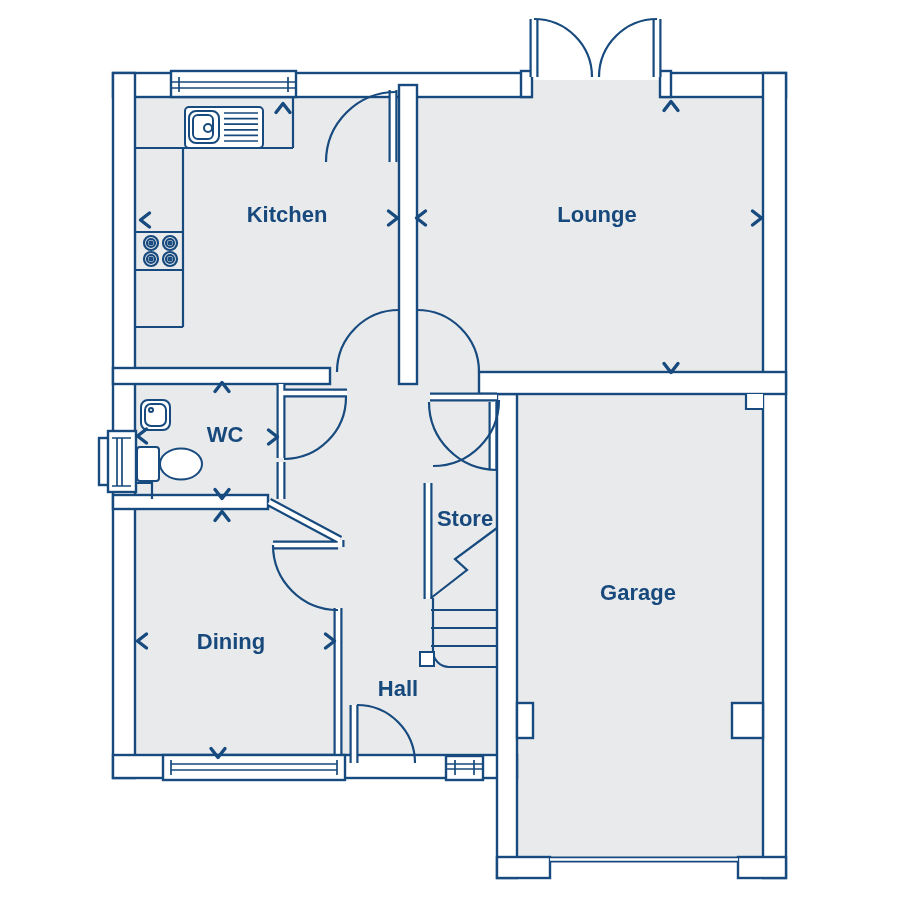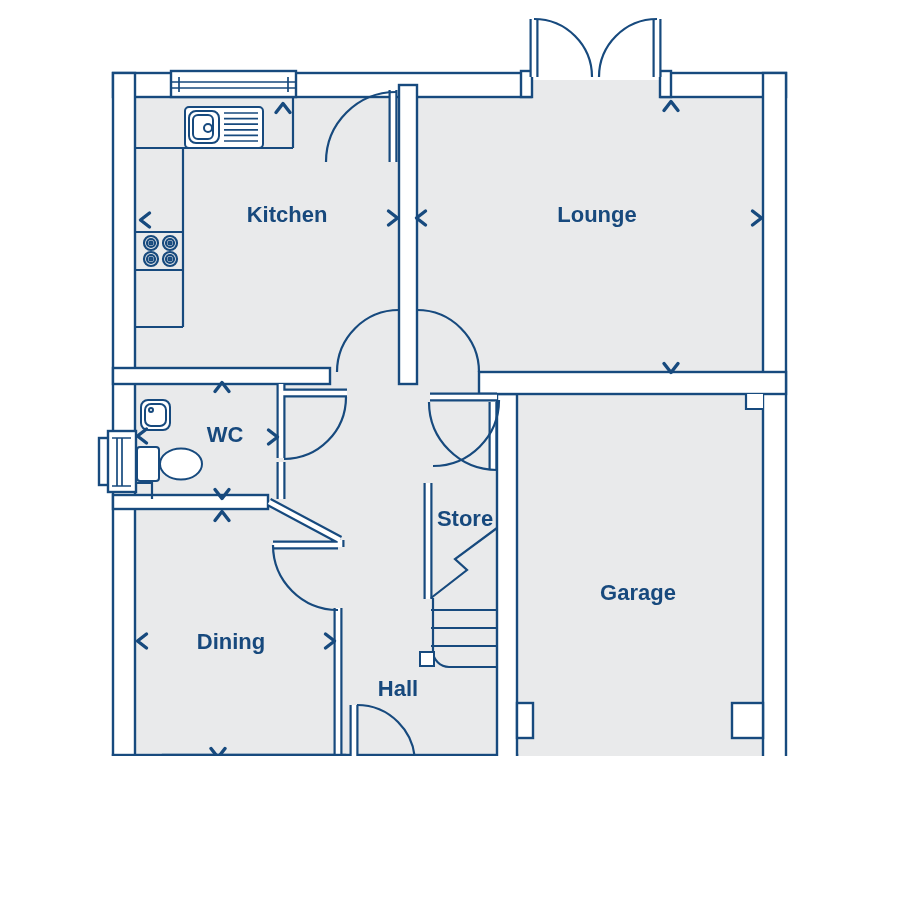--- a/index.html
+++ b/index.html
@@ -1,16 +1,16 @@
 <!DOCTYPE html>
 <html style="--line: #174a7e; --label: #17497d; --room-fill: #e9eaeb; --wall-fill: #ffffff; --bg: #ffffff;"><head>
 <meta charset="utf-8">
 <style>
   html,body{margin:0;padding:0;background:#ffffff;}
-  #stage{position:relative;width:900px;height:756px;background:var(--bg,#fff);overflow:hidden;
+  #stage{position:relative;width:900px;height:900px;background:var(--bg,#fff);overflow:hidden;
          font-family:"Liberation Sans",sans-serif;border-radius:17px;}
   svg{display:block;}
   .floor{fill:var(--room-fill,#e9eaeb);stroke:none;}
   .wall{fill:var(--wall-fill,#ffffff);stroke:var(--line,#174a7e);stroke-width:2.4;}
   .wallNS{fill:var(--wall-fill,#ffffff);stroke:none;}
   .twb{fill:none;stroke:var(--line,#174a7e);stroke-width:9;}
   .tww{fill:none;stroke:var(--wall-fill,#ffffff);stroke-width:4.6;}
   .ln{fill:none;stroke:var(--line,#174a7e);stroke-width:2.2;}
   .lnthin{fill:none;stroke:var(--line,#174a7e);stroke-width:1.7;}
   .fixw{fill:#ffffff;stroke:var(--line,#174a7e);stroke-width:2;}

